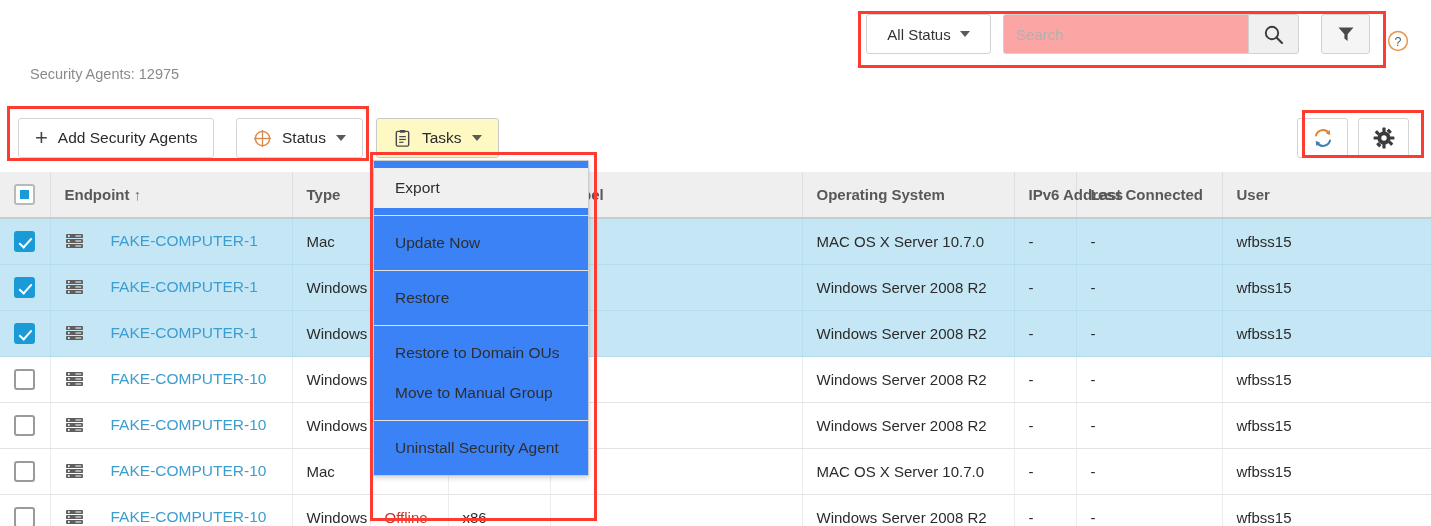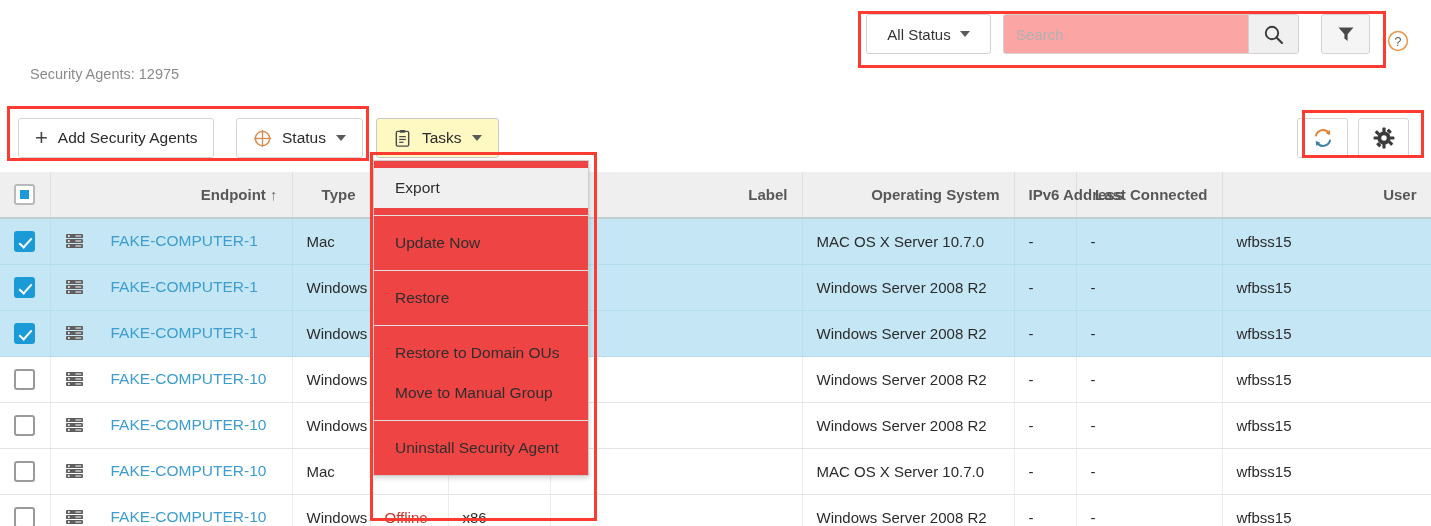--- a/index.html
+++ b/index.html
@@ -55,37 +55,37 @@
   .icon-sq { width: 19px; height: 19px; display: inline-block; }
 
   .right-tools { position: absolute; right: 22px; top: 118px; display: flex; gap: 10px; }
   .tool-btn {
     width: 51px; height: 40px; border: 1px solid #d4d4d4; border-radius: 3px; background: #fff;
     display: flex; align-items: center; justify-content: center; cursor: pointer;
   }
 
   
   .dropdown {
-    position: absolute; left: 373px; top: 160px; width: 216px; background: #ef4444;
+    position: absolute; left: 373px; top: 160px; width: 216px; background: #3b82f6;
     border: 1px solid #cdcdcd; box-shadow: 0 2px 5px rgba(0,0,0,.18); z-index: 40;
   }
   .menu-group { border-bottom: 1px solid #e2e2e2; padding: 7px 0; }
   .menu-group:last-child { border-bottom: none; }
   .menu-item {
     height: 40px; display: flex; align-items: center; padding: 0 21px;
     font-size: 15.5px; color: #2e2e2e; cursor: pointer; white-space: nowrap;
   }
   .menu-item.hl { background: #f0f0f0; }
 
   
   .table-wrap { position: absolute; left: 0; top: 172px; width: 1431px; height: 354px; overflow: hidden; }
   table { border-collapse: collapse; width: 1431px; table-layout: fixed; }
   thead th {
     height: 46px; background: #efefef; border-bottom: 2px solid #c3ced4;
-    font-size: 15px; color: #585858; font-weight: bold; text-align: right;
+    font-size: 15px; color: #585858; font-weight: bold; text-align: left;
     padding: 12px 14px; border-right: 1px solid #dedede; white-space: nowrap;
   }
   thead th.chk-col, tbody td.chk-col { width: 50px; padding: 0; text-align: center; }
   tbody td {
     height: 46px; font-size: 15px; color: #2b2b2b; padding: 0 14px;
     border-bottom: 1px solid #e4e4e4; border-right: 1px solid #ececec; white-space: nowrap; overflow: hidden;
   }
   tr.sel td { background: #c5e7f5; border-bottom-color: #b3dcef; border-right-color: #b7dff0; }
   .ep-cell { display: flex; align-items: center; gap: 27px; }
   .ep-link { color: #3c9dd0; font-size: 15.5px; cursor: pointer; }

